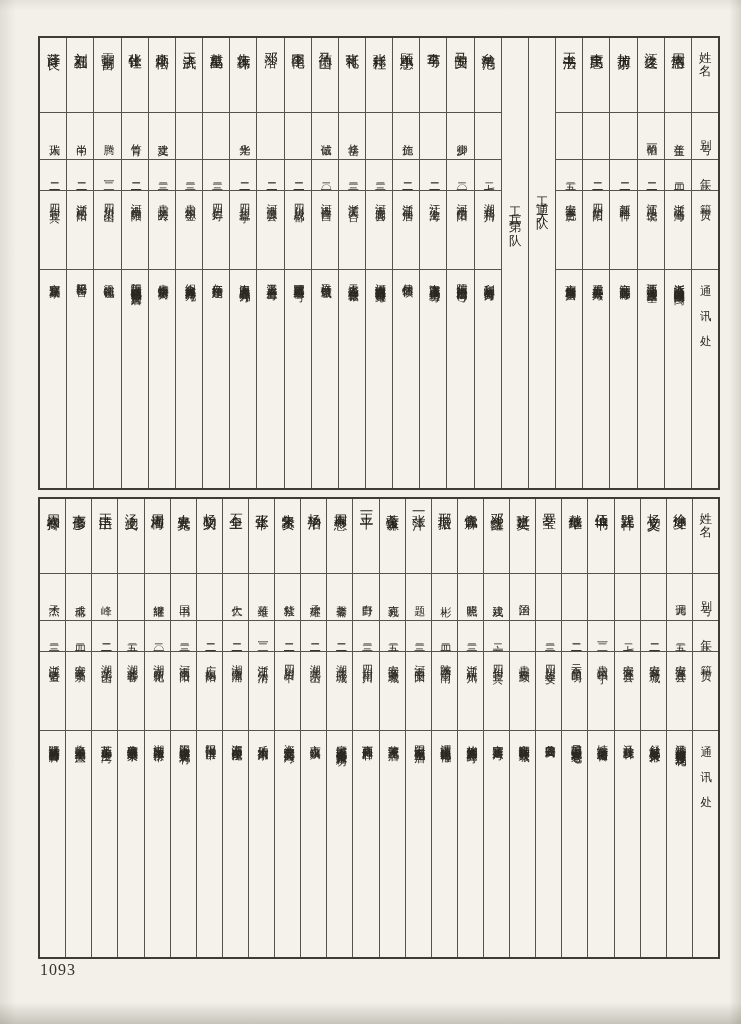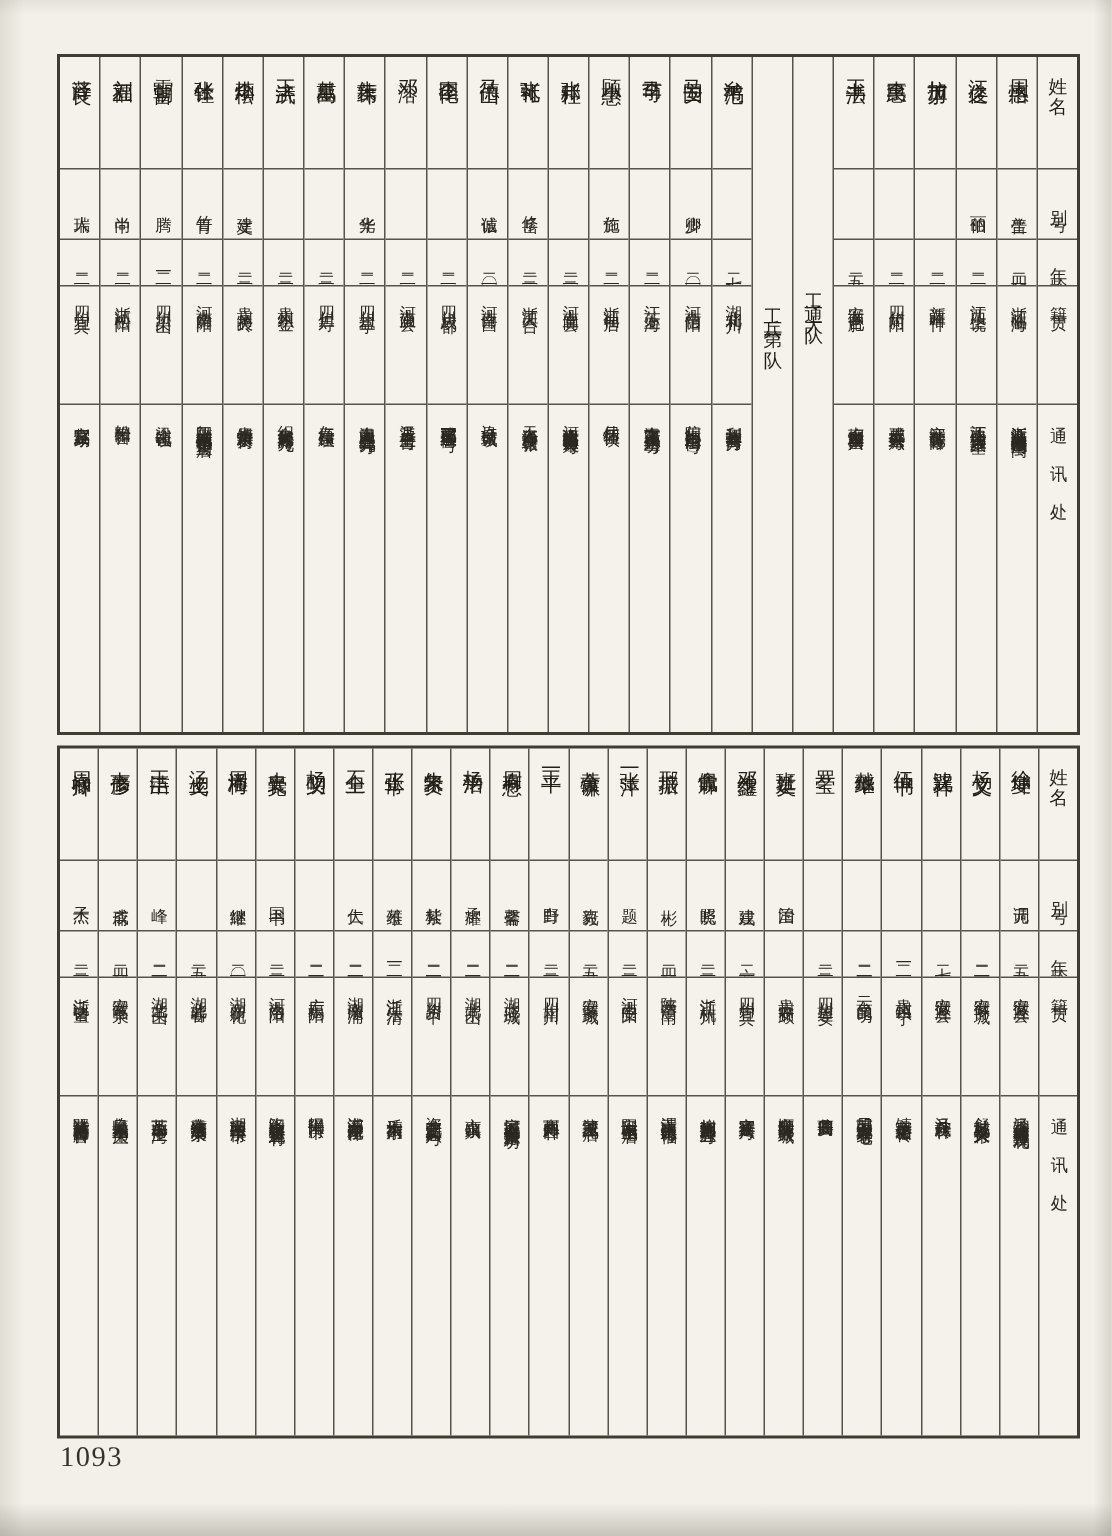--- a/index.html
+++ b/index.html
@@ -61,21 +61,21 @@
   .col.unit .unit-cell { flex:1 1 auto; border-top:none; justify-content:center; }
   .col.unit .v { font-size:12.5px; letter-spacing:0.55em; color:#221f16; }
 
   .header-col .v { letter-spacing:0.55em; font-size:11.5px; }
   .header-col .c-name .v { font-size:12.5px; letter-spacing:0.95em; }
   .header-col .c-addr .v { letter-spacing:2.2em; }
 
   .page-num {
     position:absolute; left:40px; top:961px;
     font-family:"Liberation Serif","DejaVu Serif",serif;
-    font-size:19px; color:#35322a; letter-spacing:1px;
+    font-size:16px; color:#35322a; letter-spacing:1px;
   }
 </style>
 </head>
 <body>
 
 <div class="page">
   <div class="dir-table" id="table-top">
       <div class="col header-col">
     <div class="cell c-name">
           <span class="v">姓名</span>

